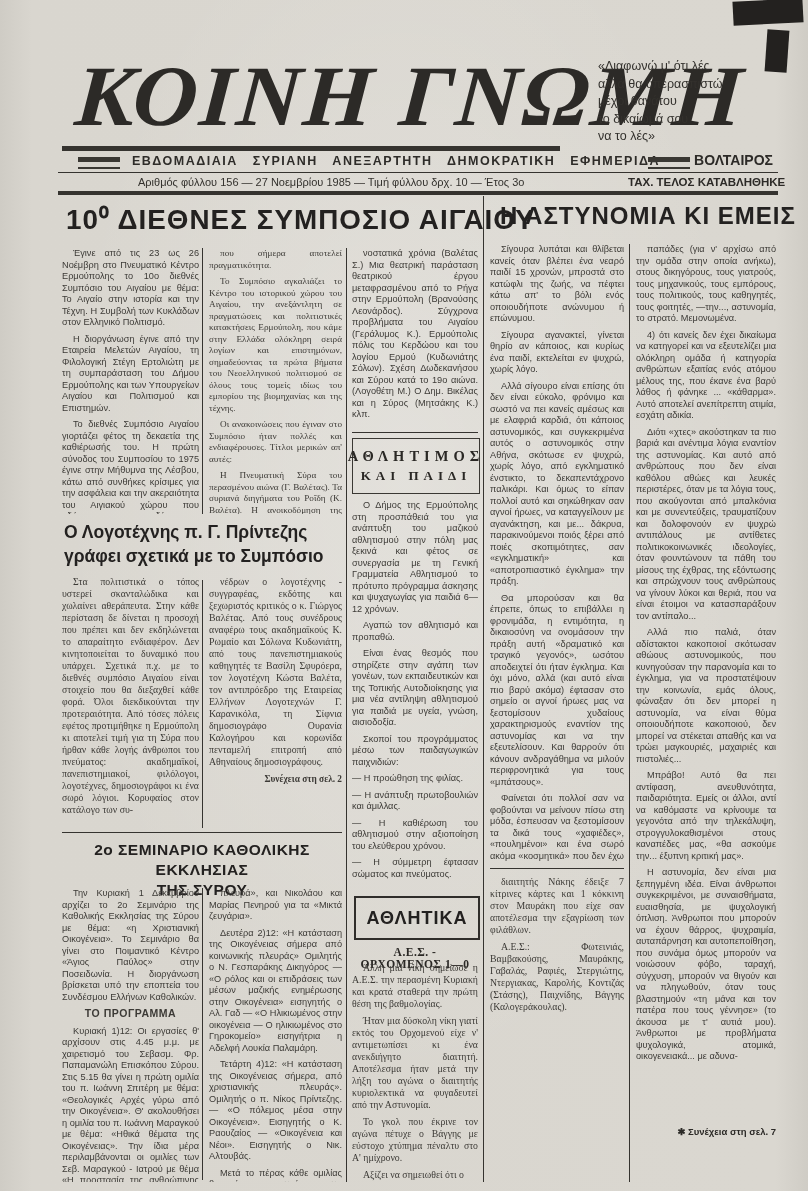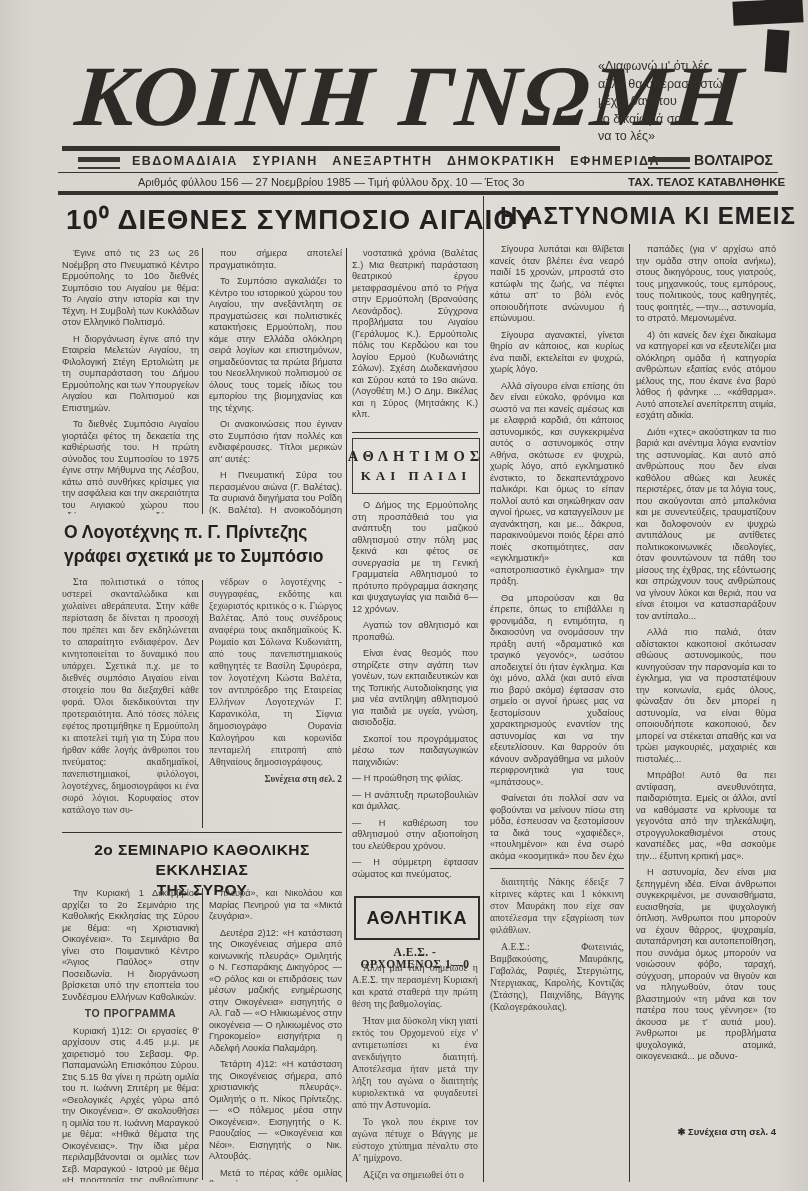--- a/index.html
+++ b/index.html
@@ -97,21 +97,21 @@
   <div class="abs rule" style="left:346px;top:248px;width:1px;height:934px;"></div>
   <div class="abs rule" style="left:483px;top:196px;width:1px;height:986px;"></div>
   <div class="abs rule" style="left:629px;top:244px;width:1px;height:938px;"></div>
 
   <div class="abs h-main" style="left:66px;top:200px;width:414px;">10⁰ ΔΙΕΘΝΕΣ ΣΥΜΠΟΣΙΟ ΑΙΓΑΙΟΥ</div>
   <div class="abs col sans" style="left:62px;top:248px;width:137px;height:266px;">
       <p>Έγινε από τις 23 ως 26 Νοέμβρη στο Πνευματικό Κέντρο Ερμούπολης το 10ο διεθνές Συμπόσιο του Αιγαίου με θέμα: Το Αιγαίο στην ιστορία και την Τέχνη. Η Συμβολή των Κυκλάδων στον Ελληνικό Πολιτισμό.</p>
       <p>Η διοργάνωση έγινε από την Εταιρεία Μελετών Αιγαίου, τη Φιλολογική Στέγη Ερτολιώτη με τη συμπαράσταση του Δήμου Ερμούπολης και των Υπουργείων Αιγαίου και Πολιτισμού και Επιστημών.</p>
       <p>Το διεθνές Συμπόσιο Αιγαίου γιορτάζει φέτος τη δεκαετία της καθιέρωσής του. Η πρώτη σύνοδος του Συμποσίου το 1975 έγινε στην Μήθυμνα της Λέσβου, κάτω από συνθήκες κρίσιμες για την ασφάλεια και την ακεραιότητα του Αιγιακού χώρου που οδήγησαν στην ιδέα της δημιουργίας του Πανεπιστημίου Αιγαίου</p>
     </div>
-  <div class="abs col sans" style="left:209px;top:248px;width:133px;height:266px;">
+  <div class="abs col sans" style="left:209px;top:248px;width:133px;height:266px;font-family:Liberation Serif, serif;">
       <p>που σήμερα αποτελεί πραγματικότητα.</p>
       <p>Το Συμπόσιο αγκαλιάζει το Κέντρο του ιστορικού χώρου του Αιγαίου, την ανεξάντλητη σε πραγματώσεις και πολιτιστικές κατακτήσεις Ερμούπολη, που κάμε στην Ελλάδα ολόκληρη σειρά λογίων και επιστημόνων, σημαδεύοντας τα πρώτα βήματα του Νεοελληνικού πολιτισμού σε όλους τους τομείς ιδίως του εμπορίου της βιομηχανίας και της τέχνης.</p>
       <p>Οι ανακοινώσεις που έγιναν στο Συμπόσιο ήταν πολλές και ενδιαφέρουσες. Τίτλοι μερικών απ' αυτές:</p>
       <p>Η Πνευματική Σύρα του περασμένου αιώνα (Γ. Βαλέτας). Τα συριανά διηγήματα του Ροΐδη (Κ. Βαλέτα). Η ανοικοδόμηση της Ερμούπολης στα πρώτα μεταπα-</p>
     </div>
   <div class="abs col sans" style="left:352px;top:248px;width:126px;height:182px;">
       <p>νοστατικά χρόνια (Βαλέτας Σ.) Μια θεατρική παράσταση θεατρικού έργου μεταφρασμένου από το Ρήγα στην Ερμούπολη (Βρανούσης Λεονάρδος). Σύγχρονα προβλήματα του Αιγαίου (Γεράλυμος Κ.). Ερμούπολις πόλις του Κερδώου και του λογίου Ερμού (Κυδωνιάτης Σόλων). Σχέση Δωδεκανήσου και Σύρου κατά το 19ο αιώνα. (Λογοθέτη Μ.) Ο Δημ. Βικέλας και η Σύρος (Μητσάκης Κ.) κλπ.</p>
     </div>
 
   <div class="abs" style="left:64px;top:520px;width:282px;">
@@ -179,21 +179,21 @@
       <p>Φαίνεται ότι πολλοί σαν να φοβούνται να μείνουν πίσω στη μόδα, έσπευσαν να ξεστομίσουν τα δικά τους «χαφιέδες», «πουλημένοι» και ένα σωρό ακόμα «κοσμητικά» που δεν έχω τη διάθεση να επαναλάβω.</p>
     </div>
   <div class="abs col sans" style="left:636px;top:244px;width:140px;height:880px;">
       <p>παπάδες (για ν' αρχίσω από την ομάδα στην οποία ανήκω), στους δικηγόρους, τους γιατρούς, τους μηχανικούς, τους εμπόρους, τους πολιτικούς, τους καθηγητές, τους φοιτητές, —την..., αστυνομία, το στρατό. Μεμονωμένα.</p>
       <p>4) ότι κανείς δεν έχει δικαίωμα να κατηγορεί και να εξευτελίζει μια ολόκληρη ομάδα ή κατηγορία ανθρώπων εξαιτίας ενός ατόμου μέλους της, που έκανε ένα βαρύ λάθος ή φάνηκε ... «κάθαρμα». Αυτό αποτελεί ανεπίτρεπτη ατιμία, εσχάτη αδικία.</p>
       <p>Διότι «χτες» ακούστηκαν τα πιο βαριά και ανέντιμα λόγια εναντίον της αστυνομίας. Και αυτό από ανθρώπους που δεν είναι καθόλου αθώες και λευκές περιστέρες, όταν με τα λόγια τους, που ακούγονται από μπαλκόνια και με συνεντεύξεις, τραυματίζουν και δολοφονούν εν ψυχρώ αντιπάλους με αντίθετες πολιτικοκοινωνικές ιδεολογίες, όταν φουντώνουν τα πάθη του μίσους της έχθρας, της εξόντωσης και σπρώχνουν τους ανθρώπους να γίνουν λύκοι και θεριά, που να είναι έτοιμοι να κατασπαράξουν τον αντίπαλο...</p>
       <p>Αλλά πιο παλιά, όταν αδίστακτοι κακοποιοί σκότωσαν αθώους αστυνομικούς, που κυνηγούσαν την παρανομία και το έγκλημα, για να προστατέψουν την κοινωνία, εμάς όλους, φώναξαν ότι δεν μπορεί η αστυνομία, να είναι θύμα οποιουδήποτε κακοποιού, δεν μπορεί να στέκεται απαθής και να τρώει μαγκουριές, μαχαιριές και πιστολιές...</p>
       <p>Μπράβο! Αυτό θα πει αντίφαση, ανευθυνότητα, παιδαριότητα. Εμείς οι άλλοι, αντί να καθόμαστε να κρίνουμε τα γεγονότα από την τηλεκάλυψη, στρογγυλοκαθισμένοι στους καναπέδες μας, «θα ασκούμε την... έξυπνη κριτική μας».</p>
       <p>Η αστυνομία, δεν είναι μια ξεπηγμένη ιδέα. Είναι άνθρωποι συγκεκριμένοι, με συναισθήματα, ευαισθησία, με ψυχολογική όπλιση. Άνθρωποι που μπορούν να έχουν θάρρος, ψυχραιμία, αυταπάρνηση και αυτοπεποίθηση, που συνάμα όμως μπορούν να νοιώσουν φόβο, ταραχή, σύγχυση, μπορούν να θιγούν και να πληγωθούν, όταν τους βλαστημούν «τη μάνα και τον πατέρα που τους γέννησε» (το άκουσα με τ' αυτιά μου). Άνθρωποι με προβλήματα ψυχολογικά, ατομικά, οικογενειακά... με αδυνα-</p>
     </div>
-  <div class="abs cont-line" style="left:636px;top:1126px;width:140px;">✱ Συνέχεια στη σελ. 4</div>
+  <div class="abs cont-line" style="left:636px;top:1126px;width:140px;">✱ Συνέχεια στη σελ. 7</div>
 
   <div class="abs rule" style="left:490px;top:868px;width:134px;height:1px;"></div>
   <div class="abs col serif sans-tight" style="left:490px;top:876px;width:134px;height:136px;font-family:'Liberation Serif',serif;">
       <p>διαιτητής Νάκης έδειξε 7 κίτρινες κάρτες και 1 κόκκινη στον Μαυράκη που είχε σαν αποτέλεσμα την εξαγρίωση των φιλάθλων.</p>
       <p>Α.Ε.Σ.: Φωτεινιάς, Βαμβακούσης, Μαυράκης, Γαβαλάς, Ραφιές, Στεργιώτης, Ντεργιακας, Καρολής, Κοντιζάς (Στάσης), Παιχνίδης, Βάγγης (Καλογεράκουλας).</p>
     </div>
 
 </div>
 
 </body></html>

